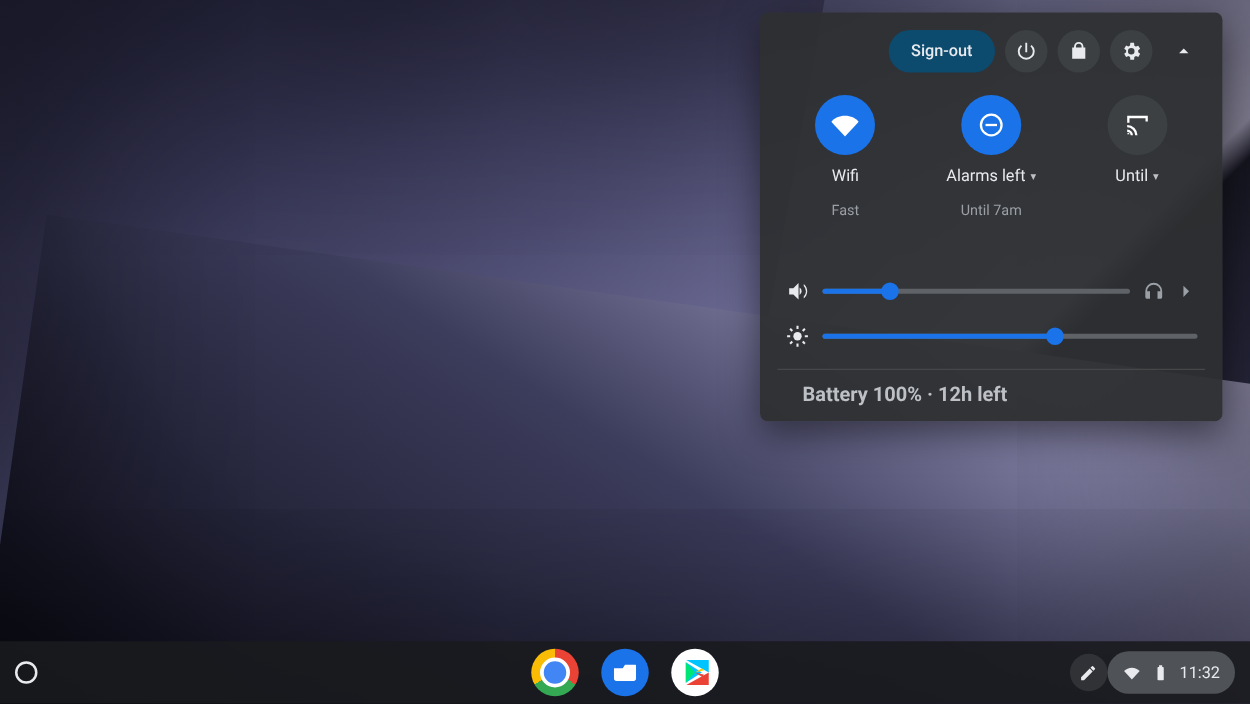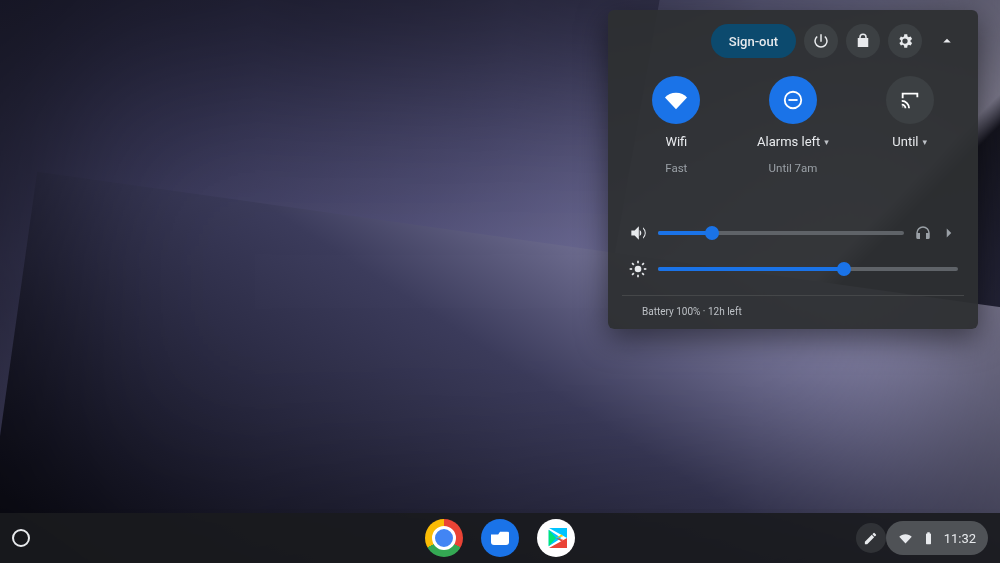--- a/index.html
+++ b/index.html
@@ -92,21 +92,21 @@
     background:#5f6368; position:relative;
   }
   .track .fill { position:absolute; left:0; top:0; bottom:0; border-radius:2px; background:#1a73e8; }
   .track .thumb {
     position:absolute; top:50%; width:14px; height:14px; border-radius:50%;
     background:#1a73e8; transform:translate(-50%,-50%);
   }
   .end-icons { display:flex; align-items:center; gap:8px; }
   .end-icons svg { width:18px; height:18px; fill:#9aa0a6; }
   .divider { border:none; border-top:1px solid #454749; margin: 8px 0 6px 0; }
-  .battery-line { padding:4px 4px 2px 20px; color:#bdc1c6; font-size:10px; }
+  .battery-line { padding:4px 4px 2px 20px; color:#bdc1c6; font-size:16px;font-weight:bold; }
   
   .shelf {
     position:absolute; left:0; right:0; bottom:0;
     height:50px;
     background: rgba(26,27,30,.9);
     display:flex; align-items:center;
     padding: 0 12px;
   }
   .search-orb {
     width:18px; height:18px; border:2px solid #e8eaed; border-radius:50%;

